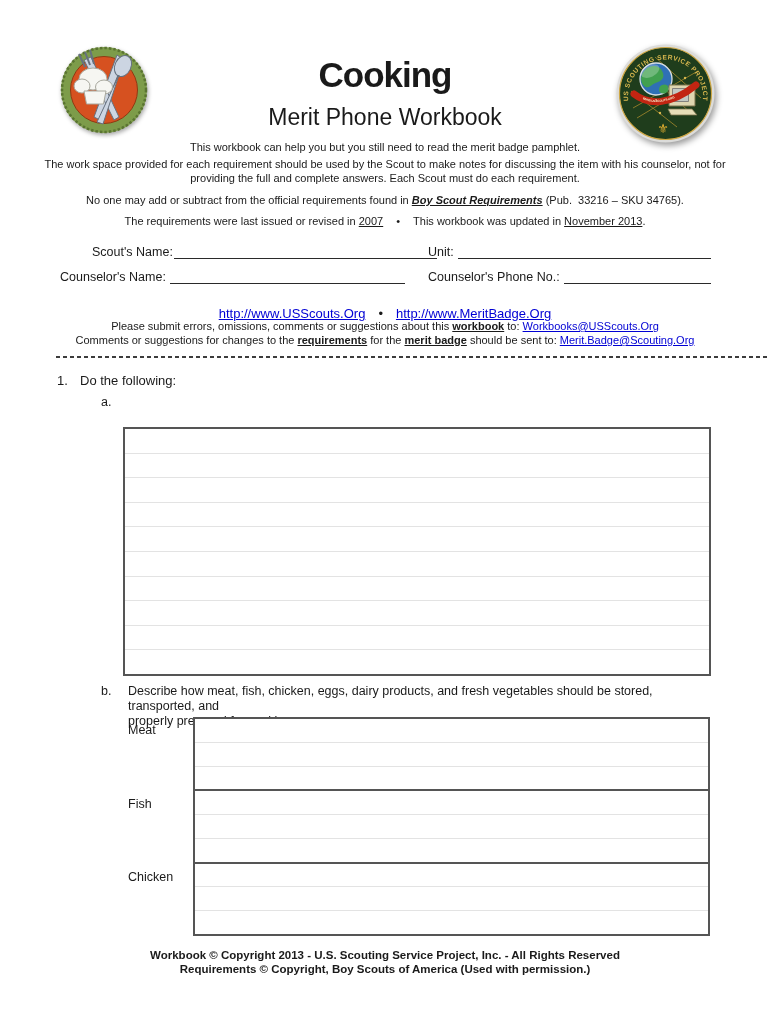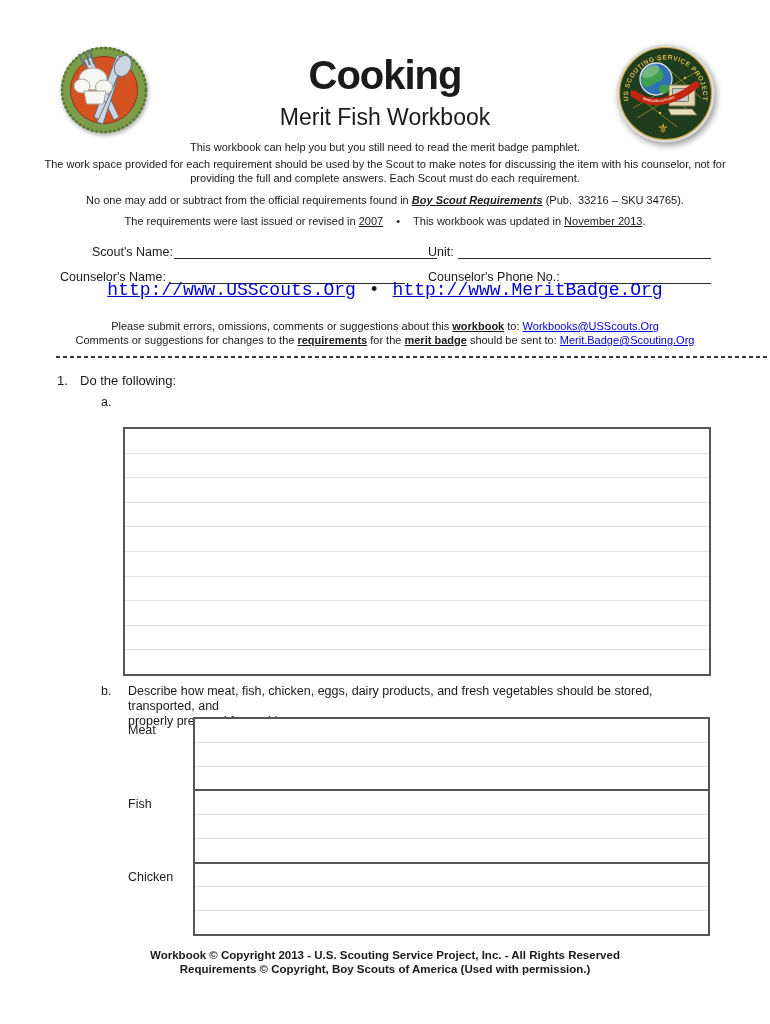--- a/index.html
+++ b/index.html
@@ -3,21 +3,21 @@
 <meta charset="utf-8">
 <style>
   html,body { margin:0; padding:0; background:#ffffff; }
   .page {
     position:relative; width:770px; height:1024px; background:#ffffff;
     font-family:"Liberation Sans", sans-serif; color:#1a1a1a; overflow:hidden;
   }
   .abs { position:absolute; }
   .ctr { left:0; right:0; text-align:center; }
 
-  .title { top:54px; font-size:40px; line-height:42px; font-weight:bold; letter-spacing:-1px; }
+  .title { top:54px; font-size:35px; line-height:42px; font-weight:bold; letter-spacing:-1px; }
   .subtitle { top:105px; font-size:23px; line-height:24px; }
 
   .small { font-size:11px; line-height:13px; }
   .prewrap { white-space:pre-wrap;margin-top:36px; }
   .u  { text-decoration:underline; }
   .bu { font-weight:bold; text-decoration:underline; }
   .biu{ font-weight:bold; font-style:italic; text-decoration:underline; }
 
   .lnk { color:#0000d4; text-decoration:underline; cursor:pointer; }
   .bullet-gap { display:inline-block; margin:0 13px; color:#1a1a1a; }
@@ -110,21 +110,21 @@
       </g>
       <path d="M19 51 C 33 62 55 63 81 42" stroke="#c22512" stroke-width="7" fill="none" stroke-linecap="round"></path>
       <text font-size="3" fill="#f7e9c8" font-weight="bold" font-family="Liberation Sans, sans-serif">
         <textPath href="#bannerArc" startOffset="12%">WWW.USSCOUTS.ORG</textPath>
       </text>
       <text x="48" y="90" font-size="13" text-anchor="middle" fill="#d9a92e">⚜</text>
     </svg>
   </div>
 
   <div class="abs ctr title">Cooking</div>
-  <div class="abs ctr subtitle">Merit Fish Workbook</div>
+  <div class="abs ctr subtitle">Merit Phone Workbook</div>
 
   <div class="abs ctr small" style="top:141px;">This workbook can help you but you still need to read the merit badge pamphlet.</div>
   <div class="abs ctr small" style="top:158px;">The work space provided for each requirement should be used by the Scout to make notes for discussing the item with his counselor, not for</div>
   <div class="abs ctr small" style="top:172px;">providing the full and complete answers. Each Scout must do each requirement.</div>
 
   <div class="abs ctr small" style="top:194px;">
     <span class="prewrap">No one may add or subtract from the official requirements found in </span><span class="biu">Boy Scout Requirements</span><span class="prewrap"> (Pub.  33216 – SKU 34765).</span>
   </div>
 
   <div class="abs ctr small" style="top:215px;">
@@ -141,21 +141,21 @@
   </div>
   <div class="abs field" style="top:268px; left:60px; width:345px;">
     <span class="lbl">Counselor's Name:</span>
     <span class="line"></span>
   </div>
   <div class="abs field" style="top:268px; left:428px; width:283px;">
     <span class="lbl">Counselor's Phone No.:</span>
     <span class="line"></span>
   </div>
 
-  <div class="abs ctr" style="top:280px; font-size:18px;font-family:Liberation Mono, monospace;">
+  <div class="abs ctr" style="top:306px; font-size:13px;">
     <span class="lnk">http://www.USScouts.Org</span><span class="bullet-gap">•</span><span class="lnk">http://www.MeritBadge.Org</span>
   </div>
 
   <div class="abs ctr small" style="top:320px;">
     <span>Please submit errors, omissions, comments or suggestions about this </span><span class="bu">workbook</span><span> to: </span><span class="lnk">Workbooks@USScouts.Org</span>
   </div>
   <div class="abs ctr small" style="top:334px;">
     <span>Comments or suggestions for changes to the </span><span class="bu">requirements</span><span> for the </span><span class="bu">merit badge</span><span> should be sent to: </span><span class="lnk">Merit.Badge@Scouting.Org</span>
   </div>
 

